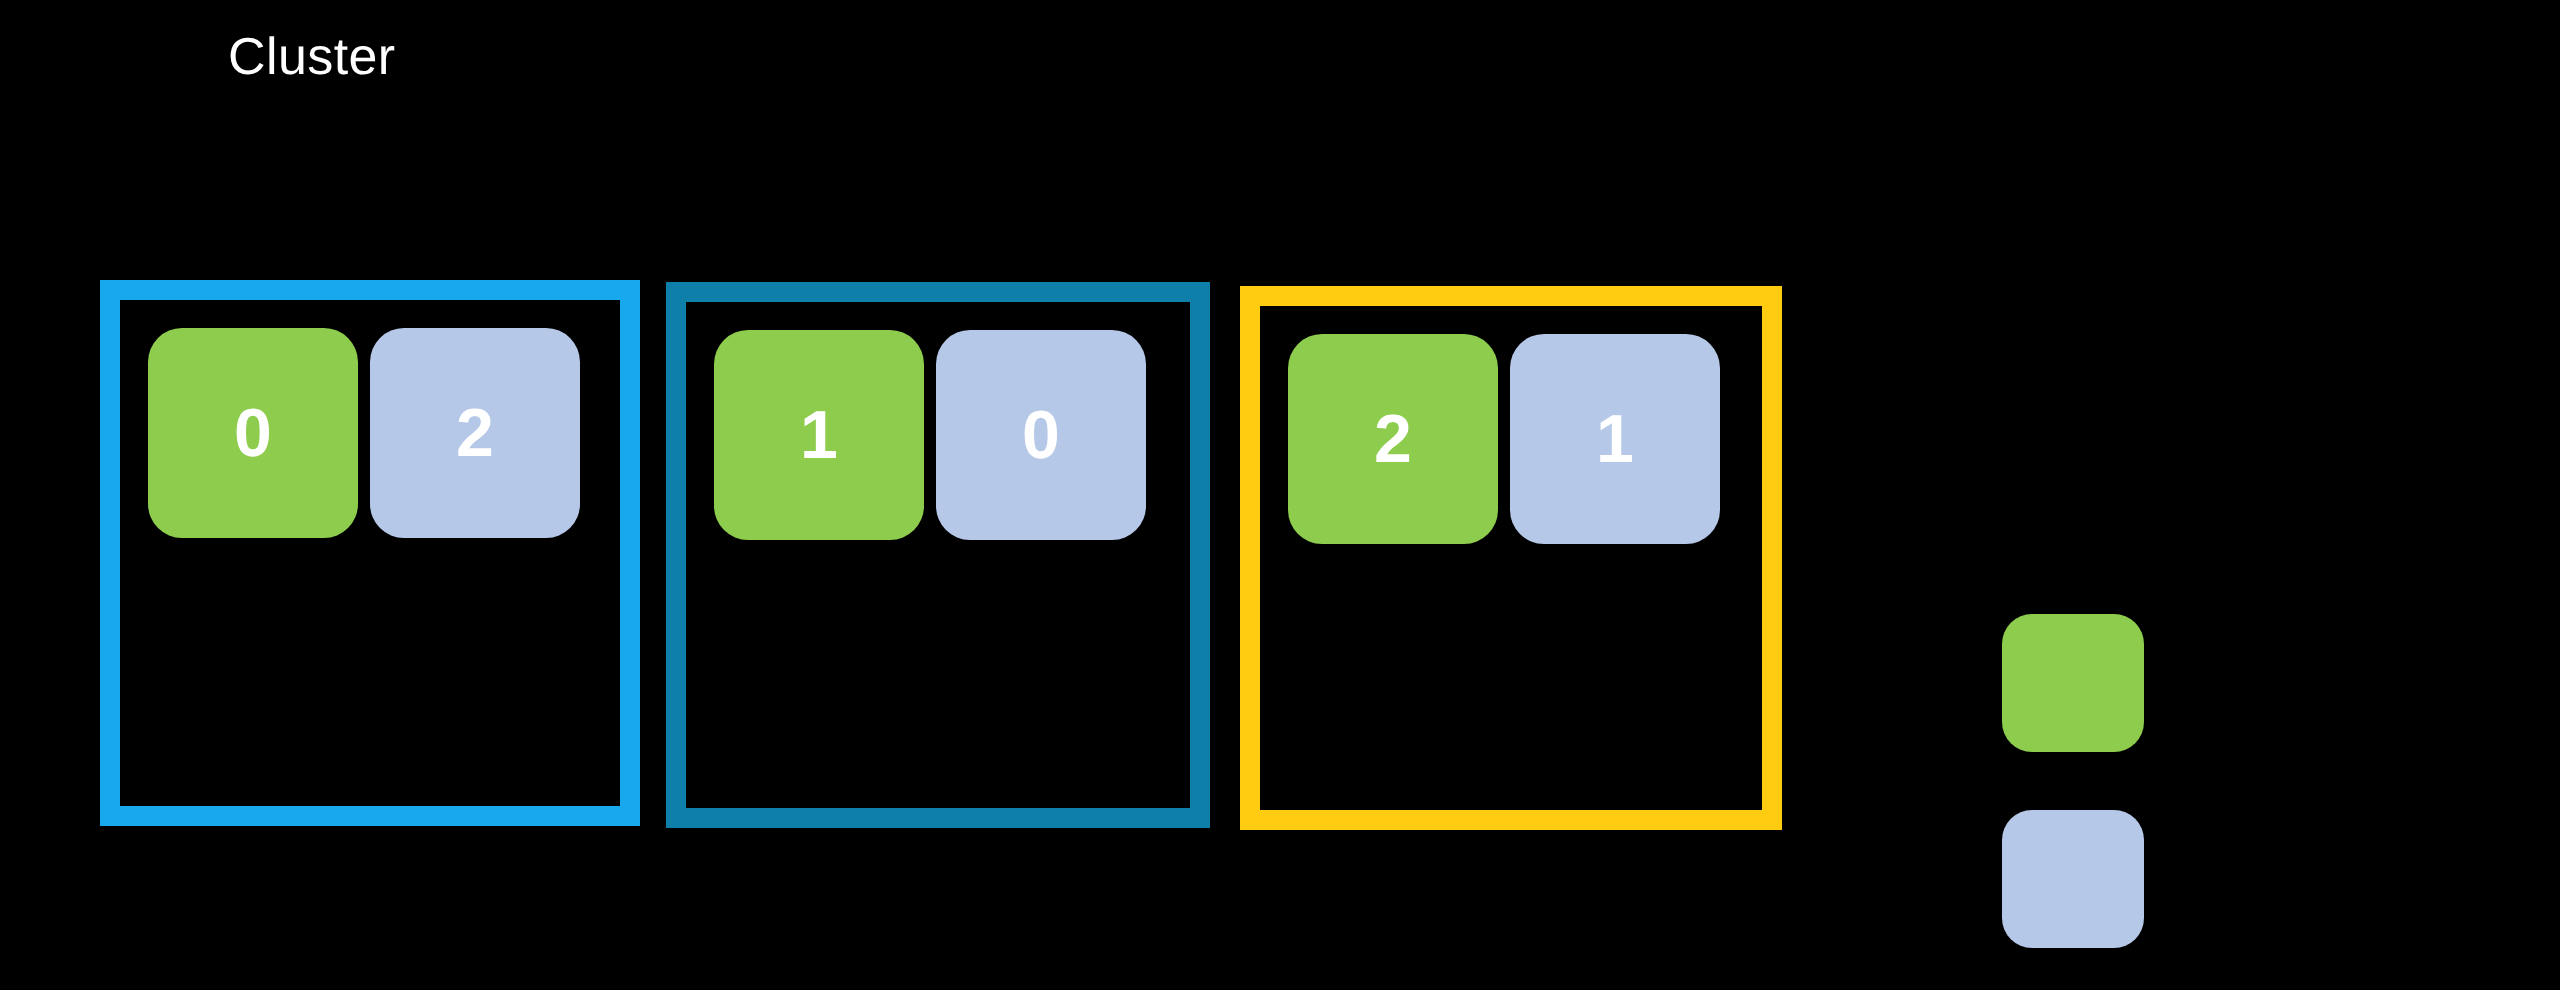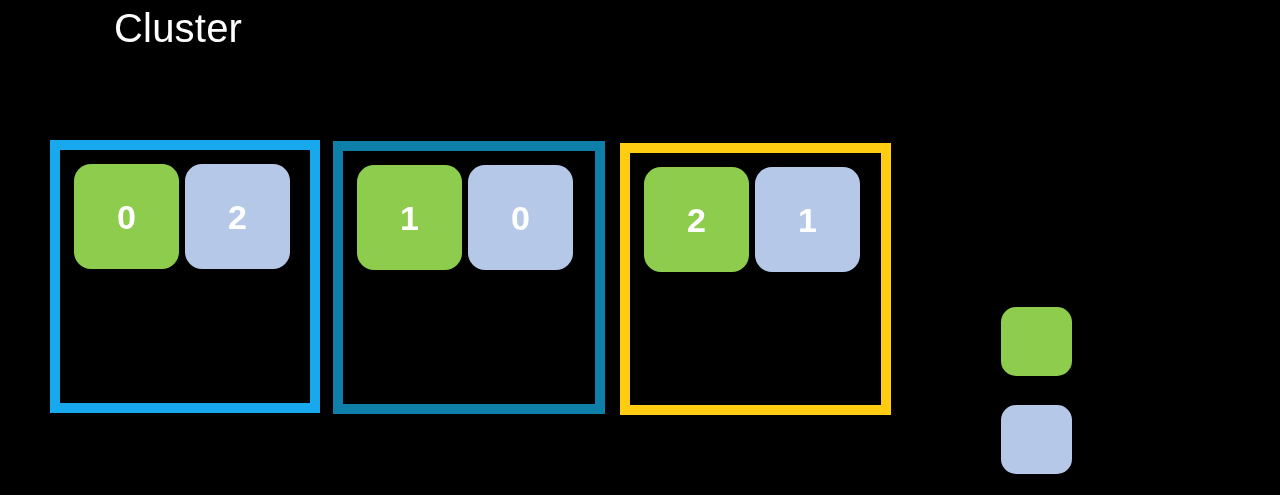--- a/index.html
+++ b/index.html
@@ -22,21 +22,21 @@
     height: 495px;
     background: #000000;
   }
 
   
   .page-title {
     position: absolute;
     left: 114px;
     top: 8px;
     color: #ffffff;
-    font-size: 40px;
+    font-size: 26px;
     font-weight: 400;
     letter-spacing: 0.2px;
     line-height: 40px;
     white-space: nowrap;
   }
 
   
   .cluster-box {
     position: absolute;
     box-sizing: border-box;

